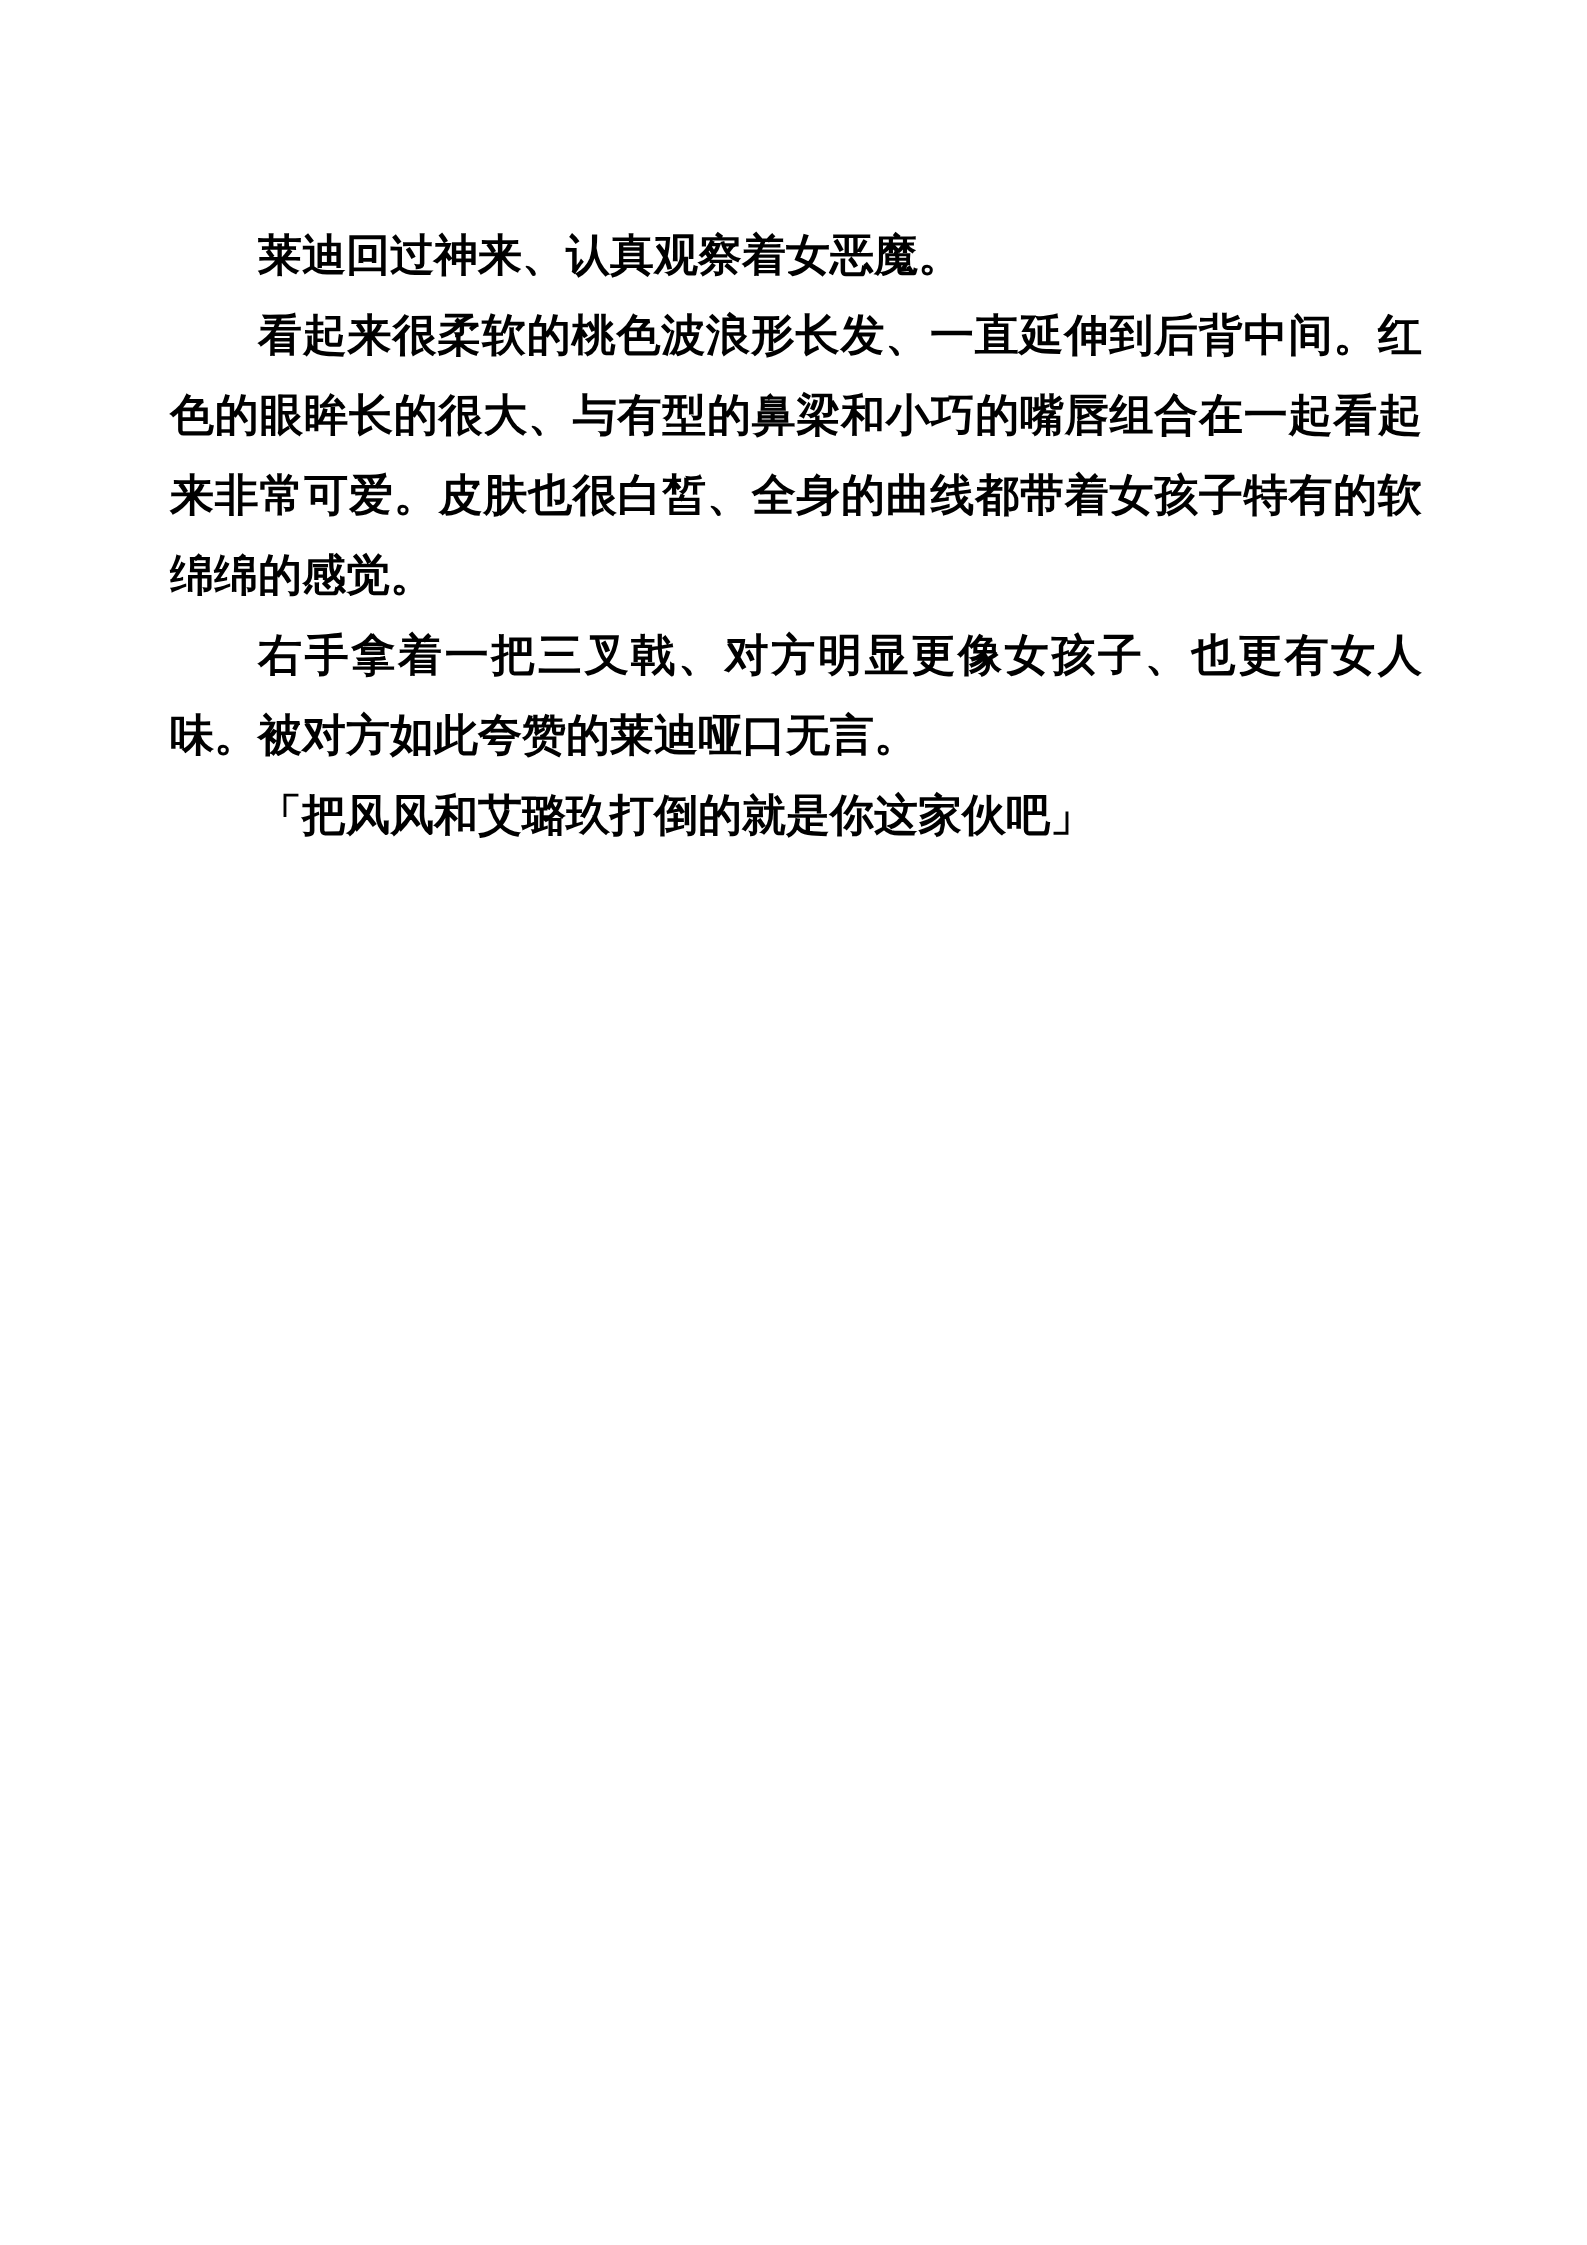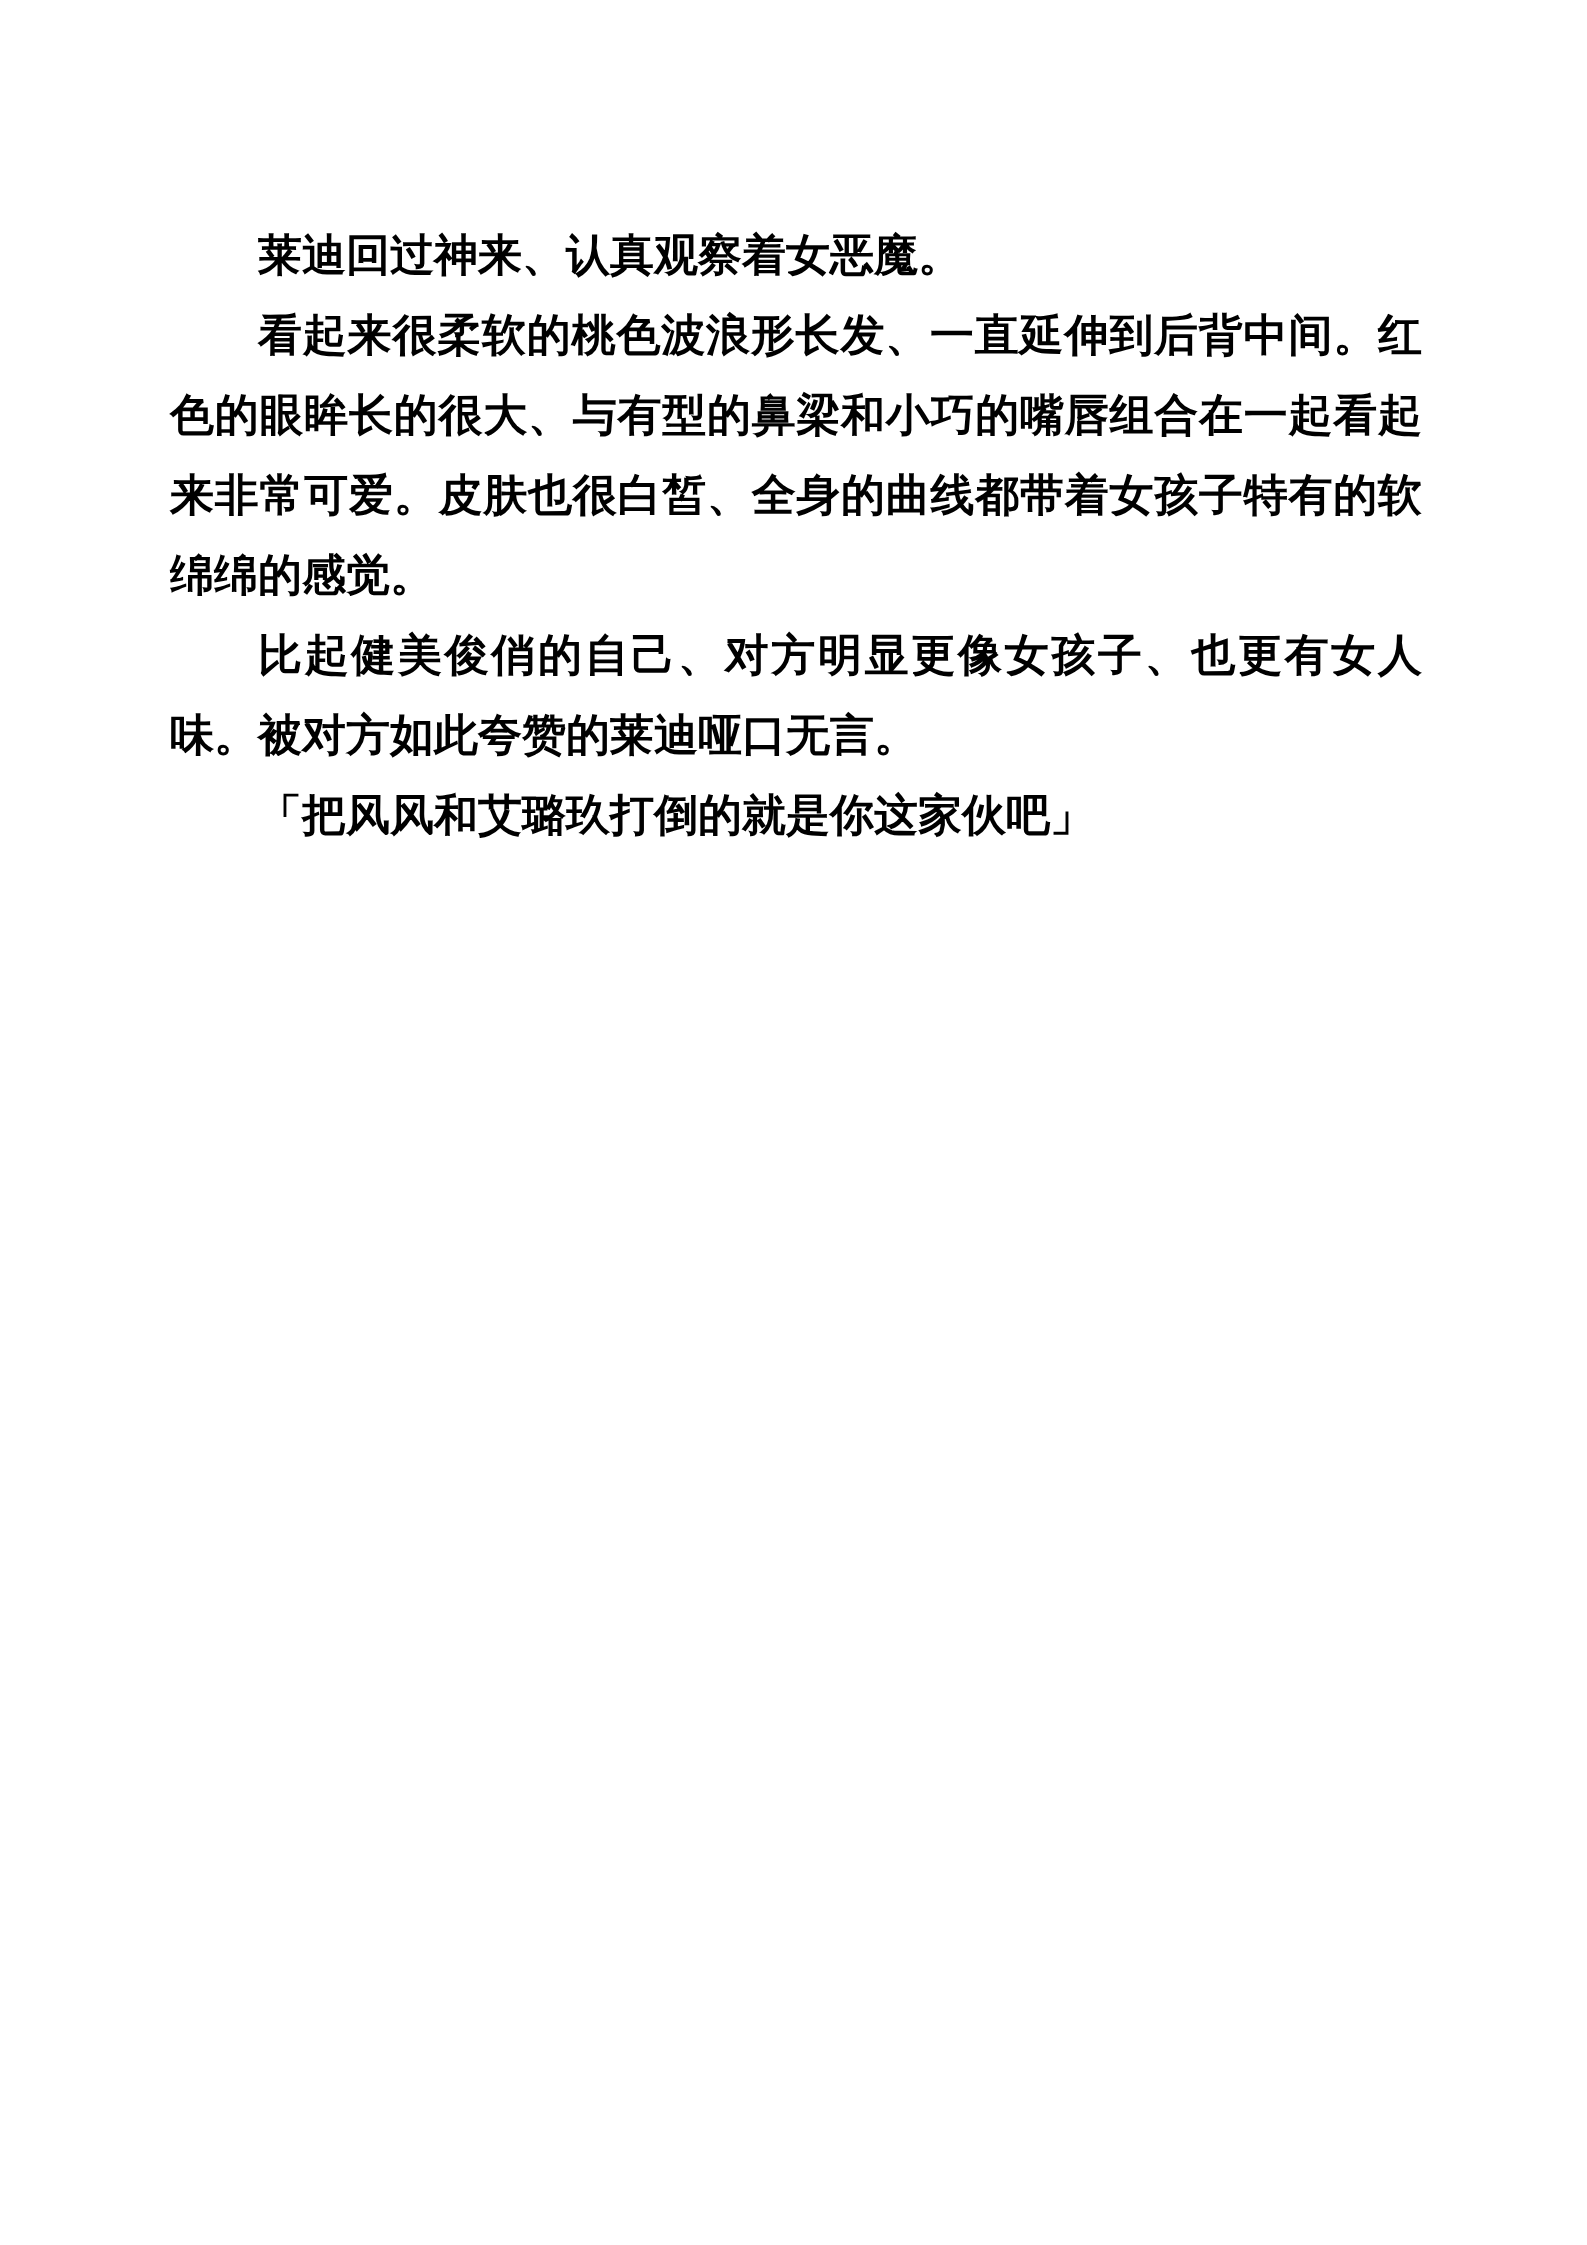--- a/index.html
+++ b/index.html
@@ -34,16 +34,16 @@
     overflow-wrap: break-word;
   }
 </style>
 </head>
 <body>
 
 <div class="page">
   <div class="text-body">
     <p>莱迪回过神来、认真观察着女恶魔。</p>
     <p>看起来很柔软的桃色波浪形长发、一直延伸到后背中间。红色的眼眸长的很大、与有型的鼻梁和小巧的嘴唇组合在一起看起来非常可爱。皮肤也很白皙、全身的曲线都带着女孩子特有的软绵绵的感觉。</p>
-    <p>比起健美俊俏的自己、对方明显更像女孩子、也更有女人味。被对方如此夸赞的莱迪哑口无言。</p>
+    <p>右手拿着一把三叉戟、对方明显更像女孩子、也更有女人味。被对方如此夸赞的莱迪哑口无言。</p>
     <p>「把风风和艾璐玖打倒的就是你这家伙吧」</p>
   </div>
 </div>
 
 </body></html>

